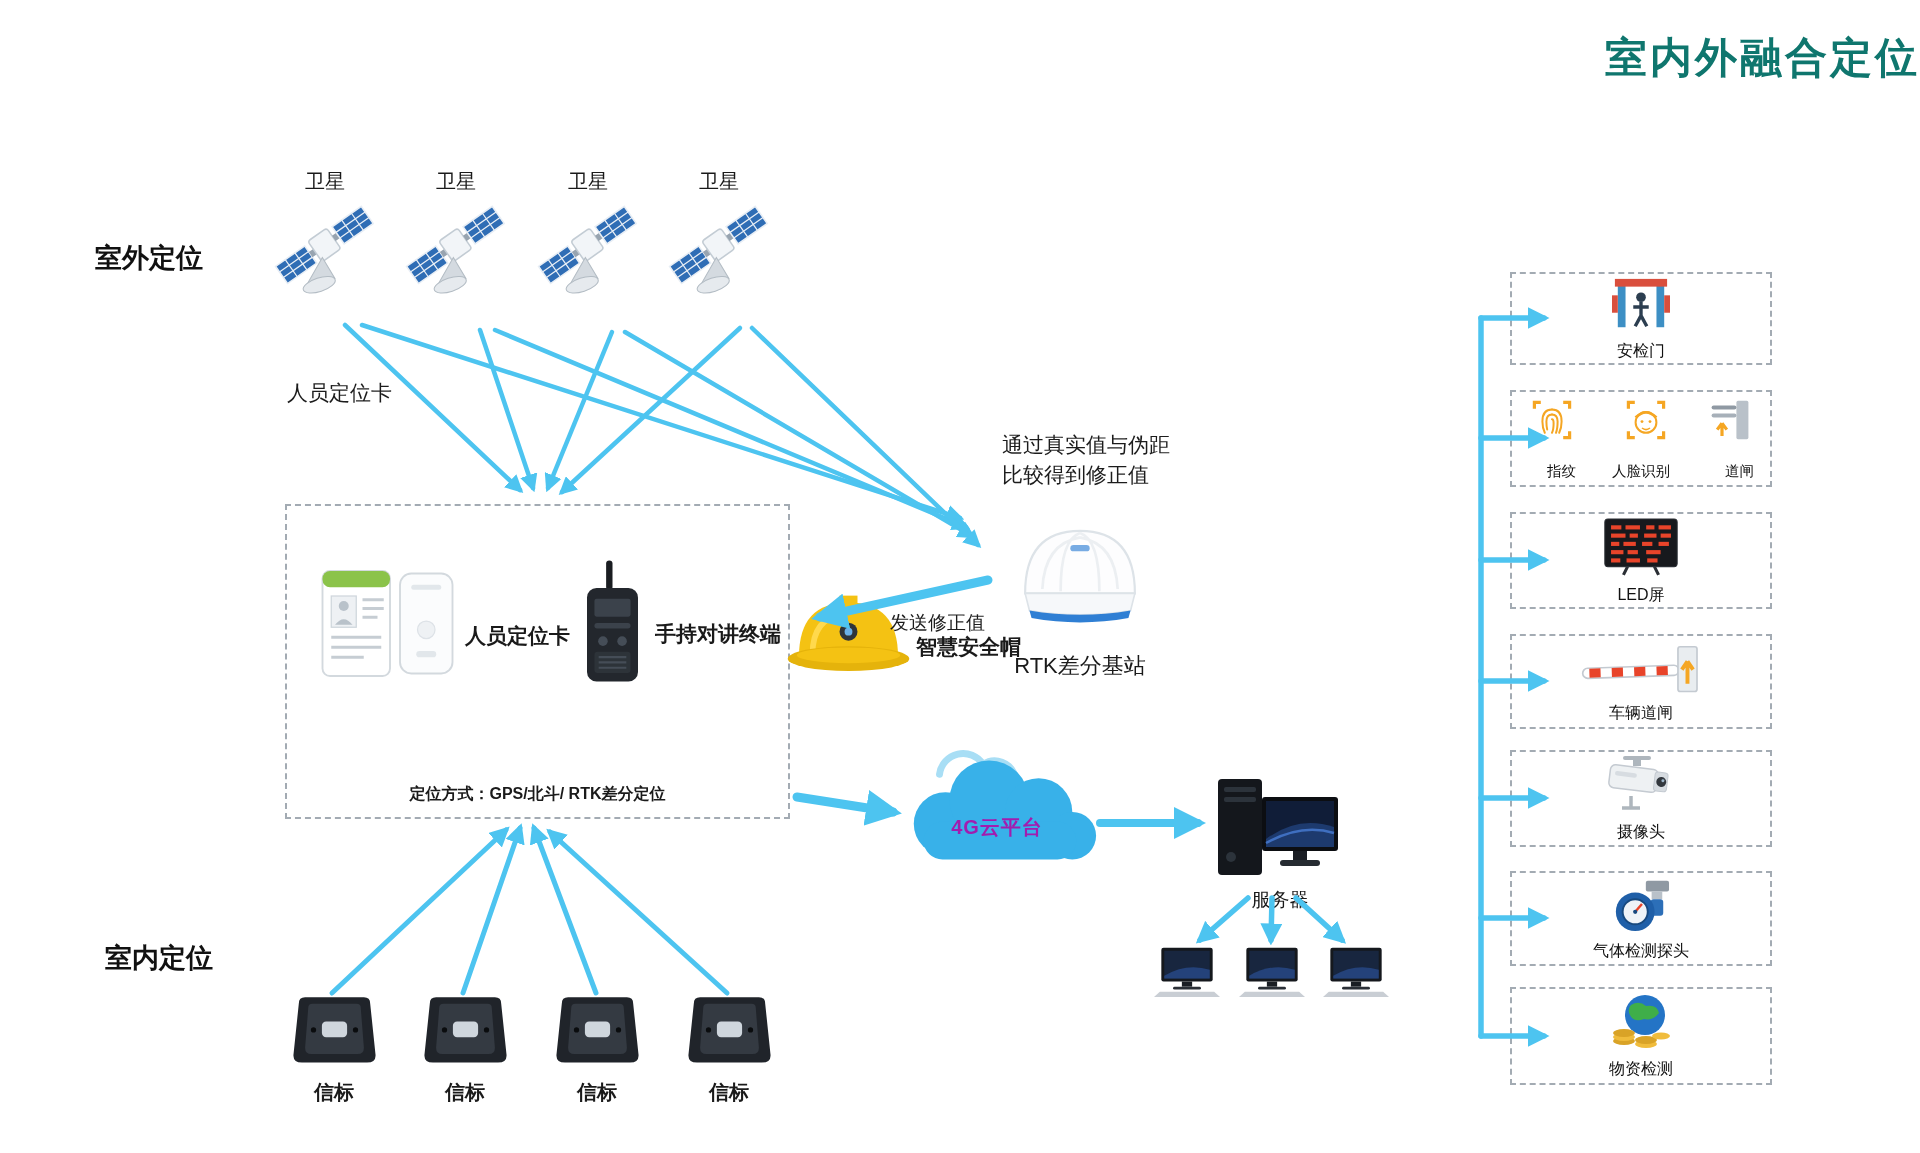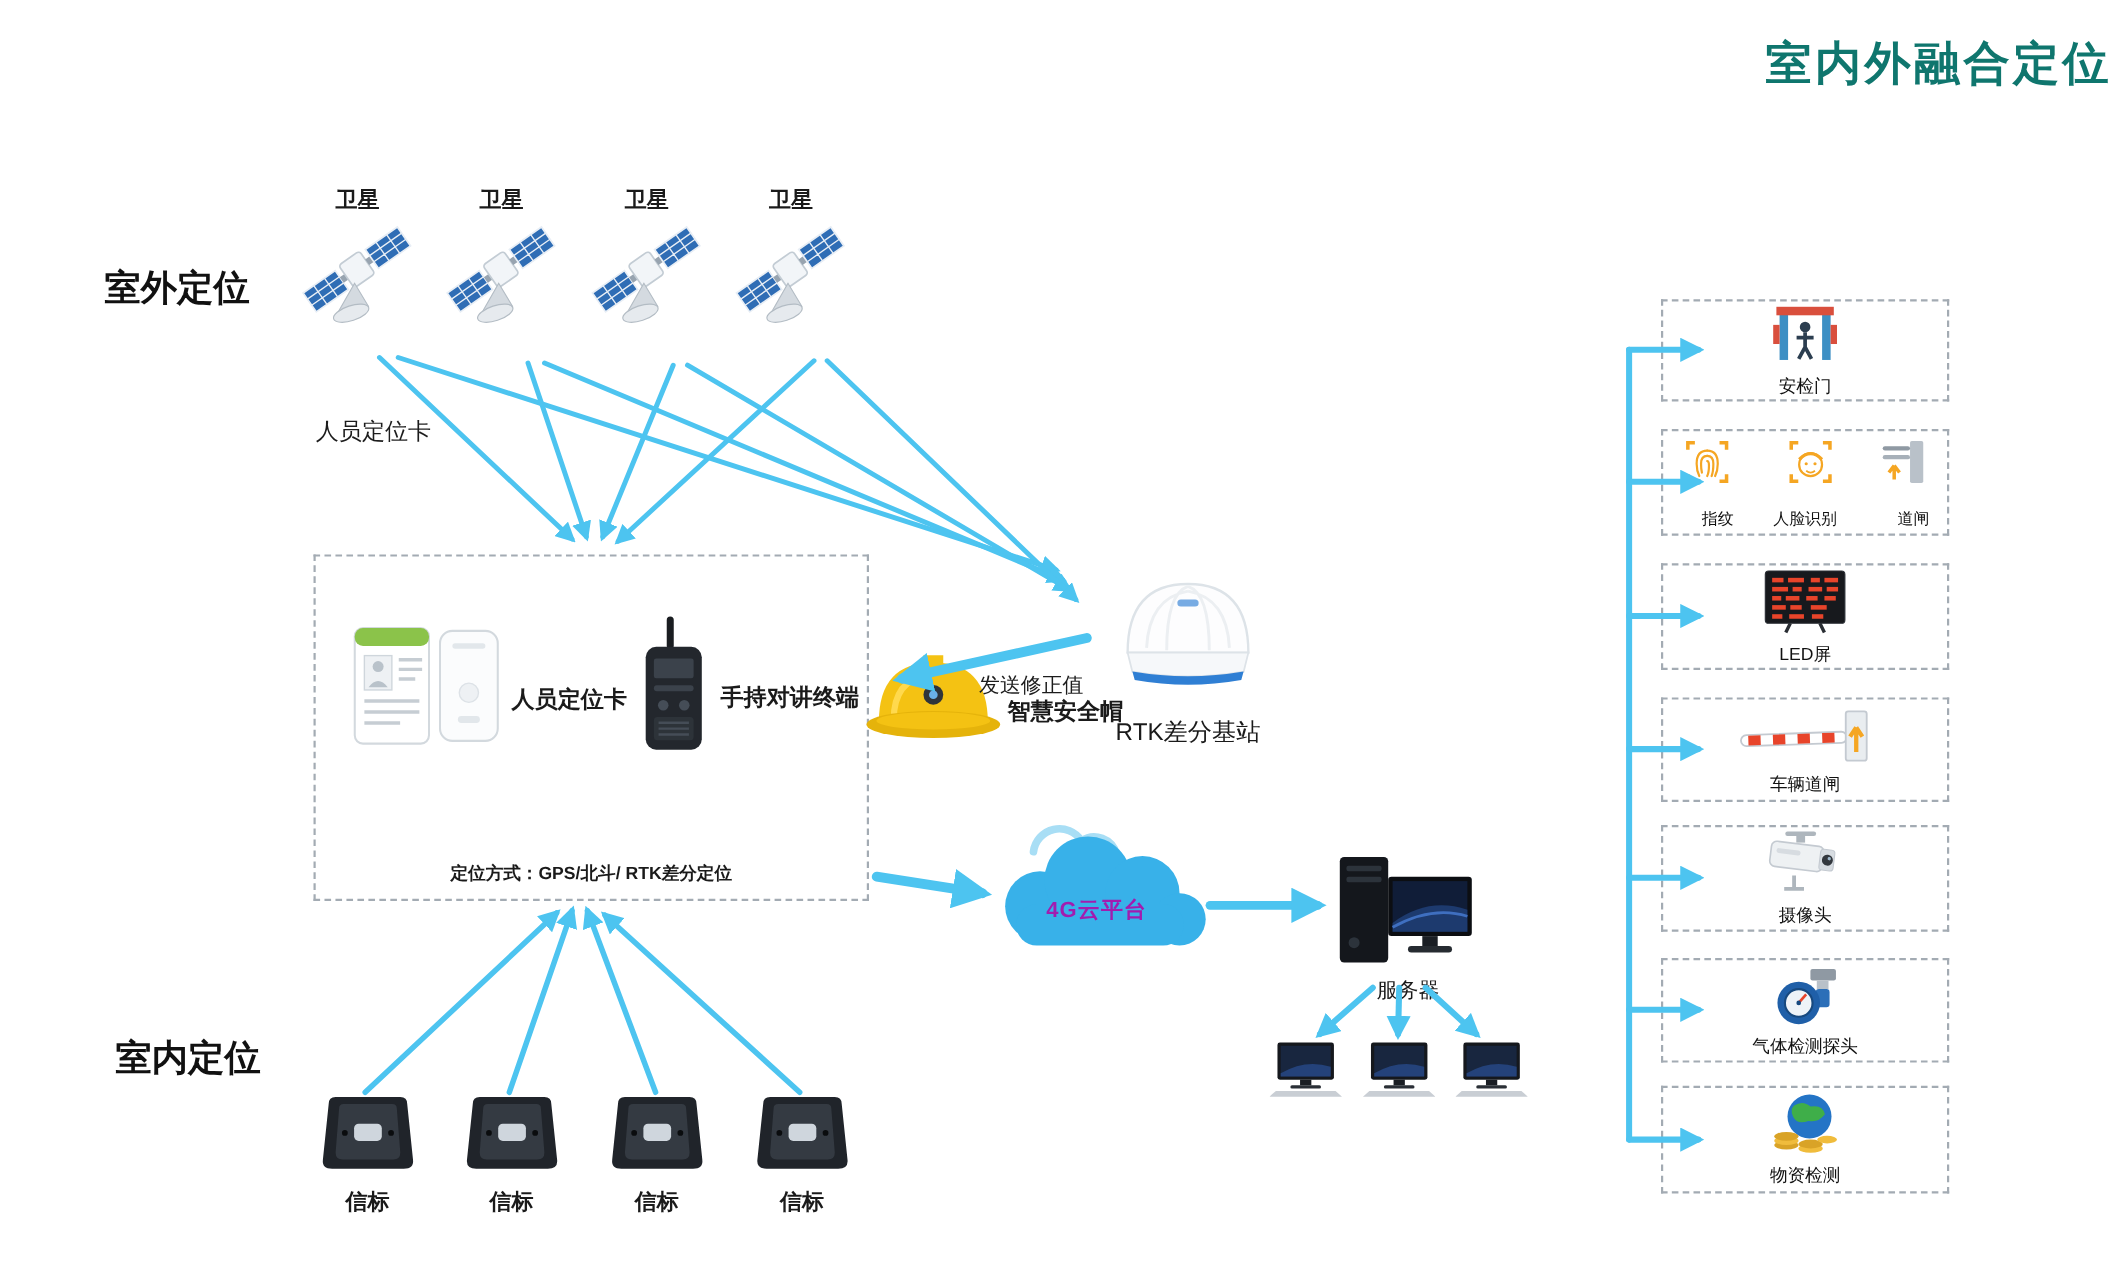--- a/index.html
+++ b/index.html
@@ -4,26 +4,26 @@
 <style>
   html,body{margin:0;padding:0;background:#fff;}
   .canvas{
     position:relative;width:1920px;height:1153px;background:#fff;overflow:hidden;
     font-family:"Liberation Sans","DejaVu Sans",sans-serif;color:#1a1a1a;
   }
   .title{
     position:absolute;top:30px;left:0;width:100%;text-align:right;
     font-size:42px;font-weight:700;color:#0f766e;letter-spacing:3px;
   }
-  .section-label{position:absolute;font-size:33px;font-weight:700;color:#111;}
+  .section-label{position:absolute;font-size:27px;font-weight:700;color:#111;}
   .note{position:absolute;font-size:21px;color:#1c1c1c;line-height:1.45;}
   .small-note{position:absolute;font-size:19px;color:#1c1c1c;}
   
   .sat-group{position:absolute;width:130px;display:flex;flex-direction:column;align-items:center;}
-  .sat-label{font-size:20px;font-weight:700;margin-bottom:4px;}
+  .sat-label{font-size:20px;font-weight:400;margin-bottom:4px;}
   
   .device-box{
     position:absolute;left:285px;top:504px;width:505px;height:315px;
     border:2px dashed #a3abb3;background:#fff;box-sizing:border-box;
   }
   .device-items{display:flex;justify-content:space-between;align-items:flex-end;padding:52px 28px 0 28px;}
   .device-item{display:flex;flex-direction:row;align-items:center;}
   .device-label{font-size:21px;font-weight:700;margin-top:24px;white-space:nowrap;}
   .device-footer{position:absolute;bottom:12px;left:0;width:100%;text-align:center;font-size:16px;font-weight:700;}
   
@@ -291,20 +291,24 @@
   </div>
   <div class="sat-group" style="left:654px;top:168px;">
     <div class="sat-label">卫星</div>
     <svg width="115" height="115">
         <use href="#sym-satellite"></use>
       </svg>
   </div>
 
   <div class="note" style="left:287px;top:378px;">人员定位卡</div>
 
+  <div class="note" style="left:1002px;top:430px;">
+    <div>通过真实值与伪距</div>
+    <div>比较得到修正值</div>
+  </div>
 
   <div class="device-box">
     <div class="device-items">
       <div class="device-item">
         <svg width="150" height="125">
             <use href="#sym-idcard"></use>
           </svg>
         <div class="device-label">人员定位卡</div>
       </div>
       <div class="device-item">

